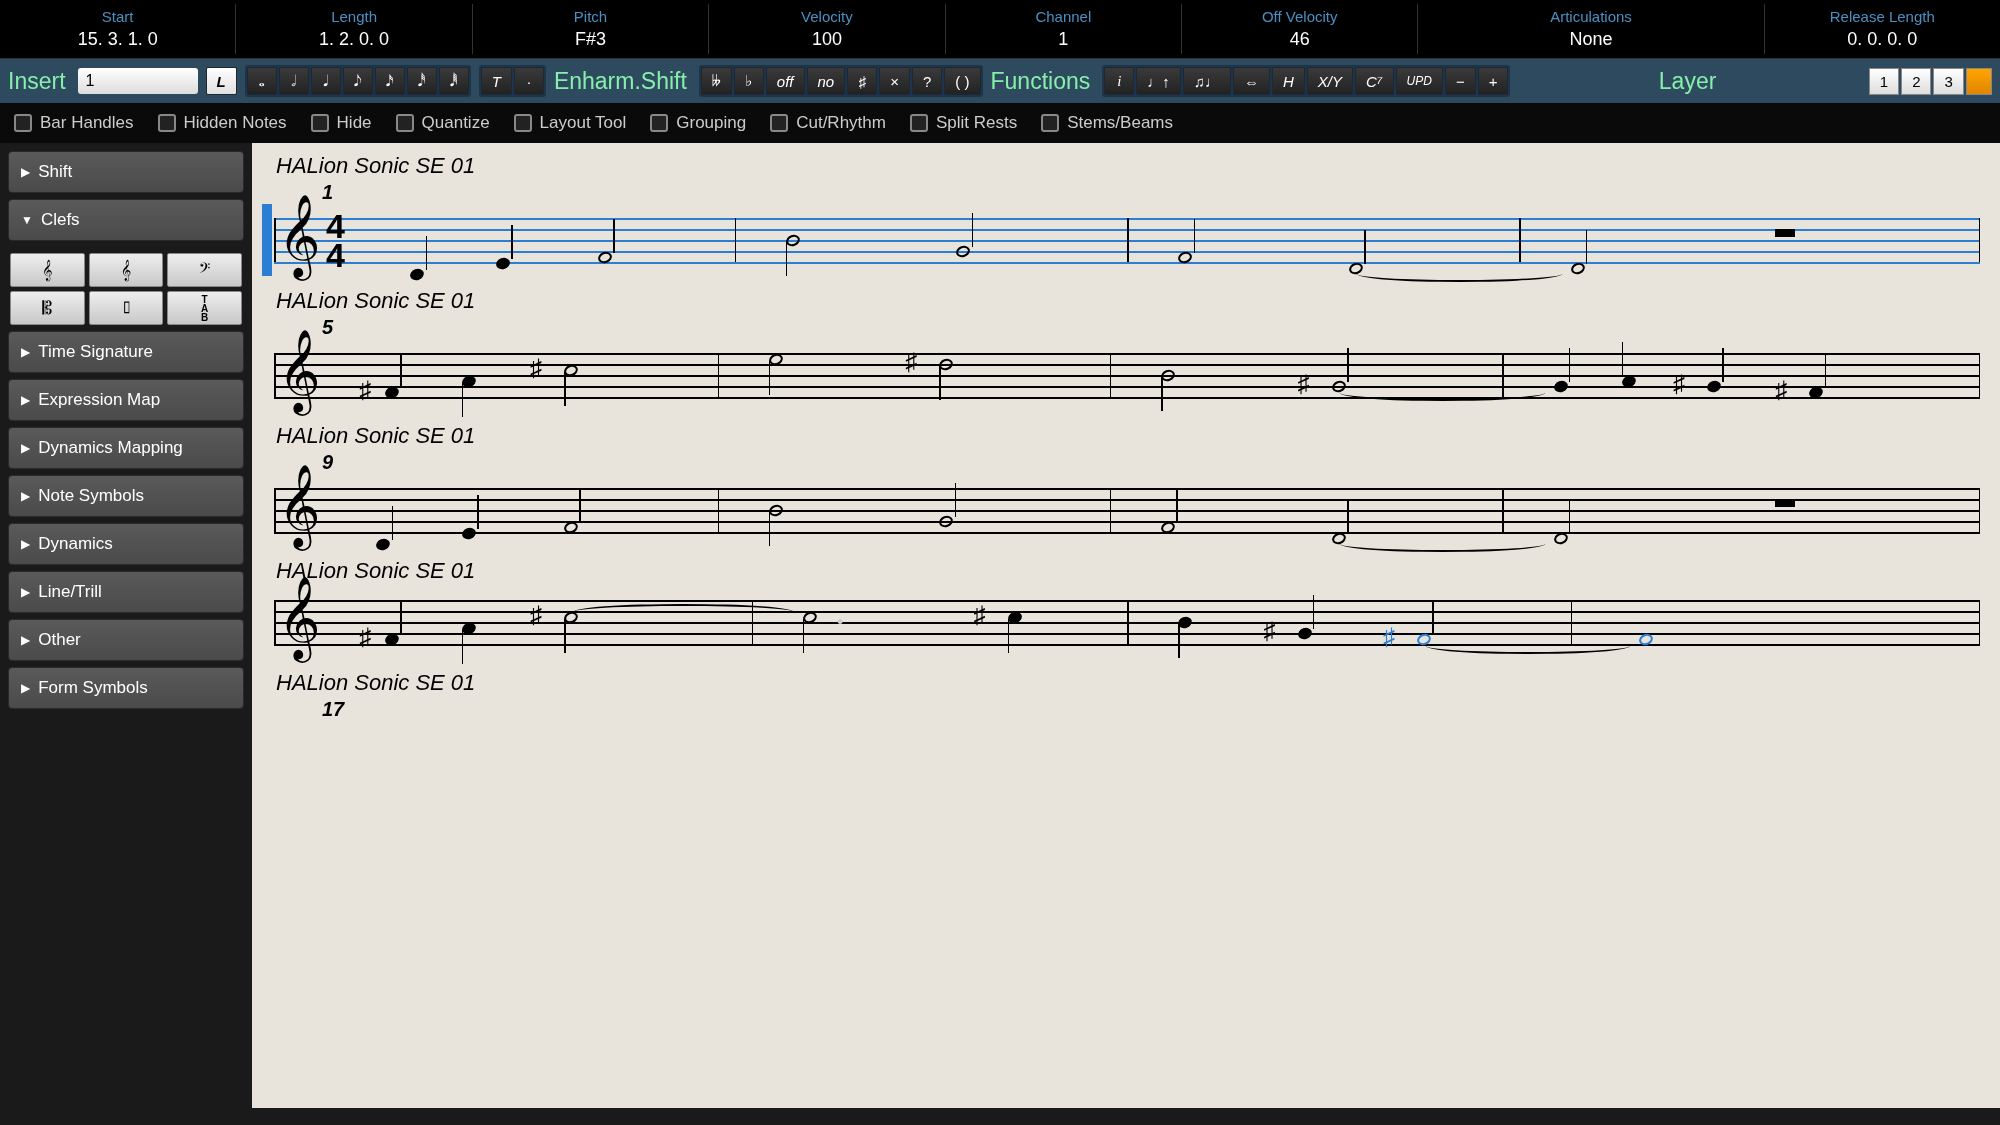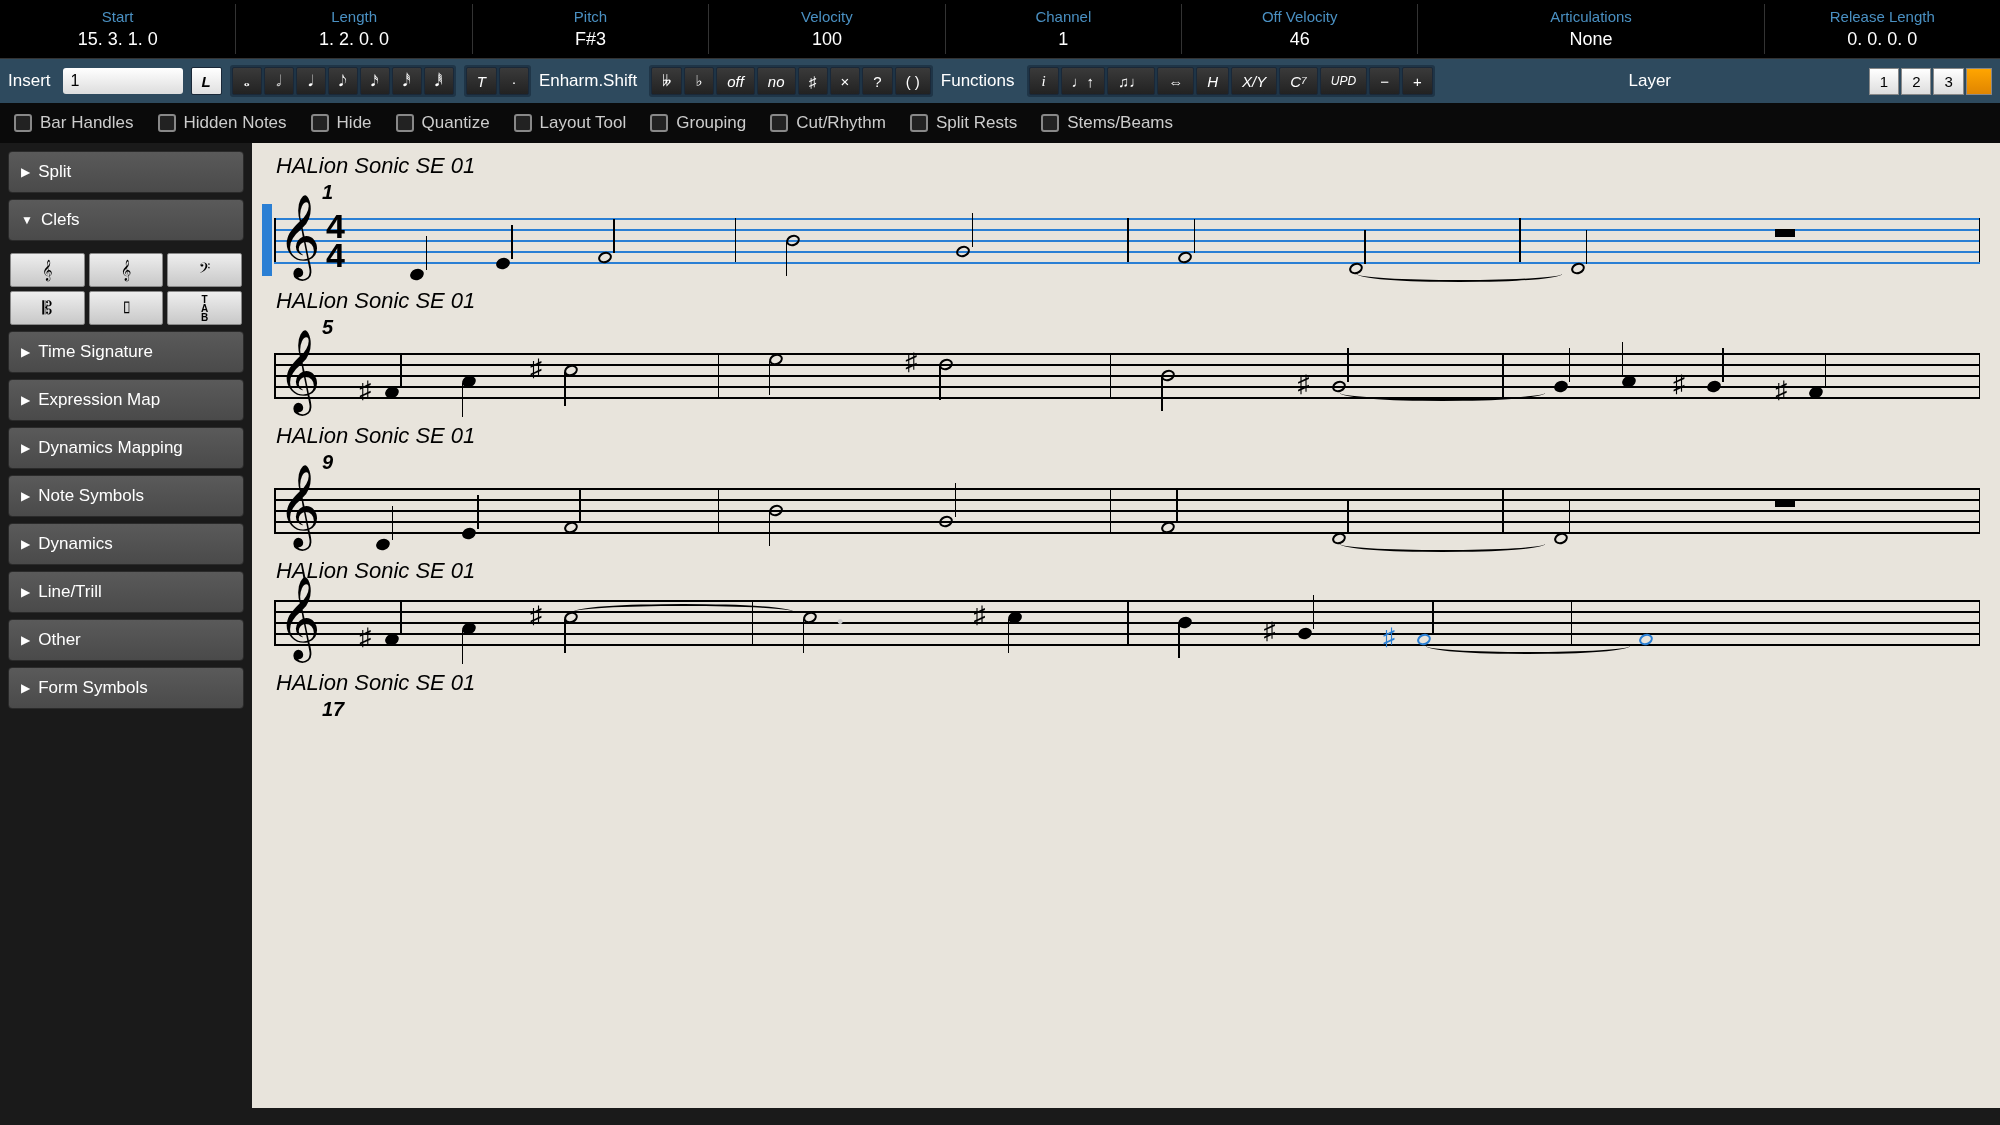--- a/index.html
+++ b/index.html
@@ -7,21 +7,21 @@
 
 
 .info-bar { display: flex; background: #000; padding: 4px 0; border-bottom: 1px solid #333; }
 .info-cell { flex: 1; text-align: center; padding: 4px 8px; border-right: 1px solid #333; }
 .info-cell:last-child { border-right: none; }
 .info-label { color: #4a90c2; font-size: 15px; margin-bottom: 4px; }
 .info-value { color: #fff; font-size: 18px; font-weight: 500; }
 
 
 .toolbar { display: flex; align-items: center; background: #2e4a5e; padding: 6px 8px; gap: 8px; flex-wrap: nowrap; }
-.toolbar-label { color: #ffffff; font-size: 17px; margin-right: 4px; }
+.toolbar-label { color: #86efac; font-size: 23px; margin-right: 4px; }
 .toolbar-group { display: flex; gap: 2px; align-items: center; background: #1f3547; border-radius: 3px; padding: 2px; }
 .tool-btn { background: #3a5268; color: #fff; border: 1px solid #1a2838; padding: 4px 10px; font-size: 15px; cursor: pointer; min-width: 30px; height: 28px; display: flex; align-items: center; justify-content: center; border-radius: 2px; }
 .tool-btn.light { background: linear-gradient(#fff,#e0e0e0); color: #000; font-style: italic; font-weight: bold; }
 .tool-btn.dark { background: linear-gradient(#3a3a3a,#222); color: #fff; }
 .insert-field { background: linear-gradient(#fff,#ddd); color: #000; padding: 4px 8px; min-width: 120px; border-radius: 3px; font-size: 16px; }
 .layer-group { display: flex; gap: 2px; margin-left: auto; }
 .layer-btn { background: linear-gradient(#fff,#ddd); color: #000; padding: 4px 10px; border: 1px solid #888; font-size: 15px; cursor: pointer; }
 .layer-btn.selected { background: linear-gradient(#ffa500,#e08500); }
 
 
@@ -199,21 +199,21 @@
       <span>Stems/Beams</span>
     </label>
 </div>
 
 <div class="main">
 
   <div class="sidebar">
     <div class="accordion">
       <div class="acc-item">
           <span class="acc-arrow">▶</span>
-          <span>Split</span>
+          <span>Shift</span>
         </div>
       <div class="acc-item">
           <span class="acc-arrow">▼</span>
           <span>Clefs</span>
         </div>
       <div class="clef-grid">
         <button class="clef-btn">𝄞</button>
         <button class="clef-btn">𝄞</button>
         <button class="clef-btn">𝄢</button>
         <button class="clef-btn">𝄡</button>

